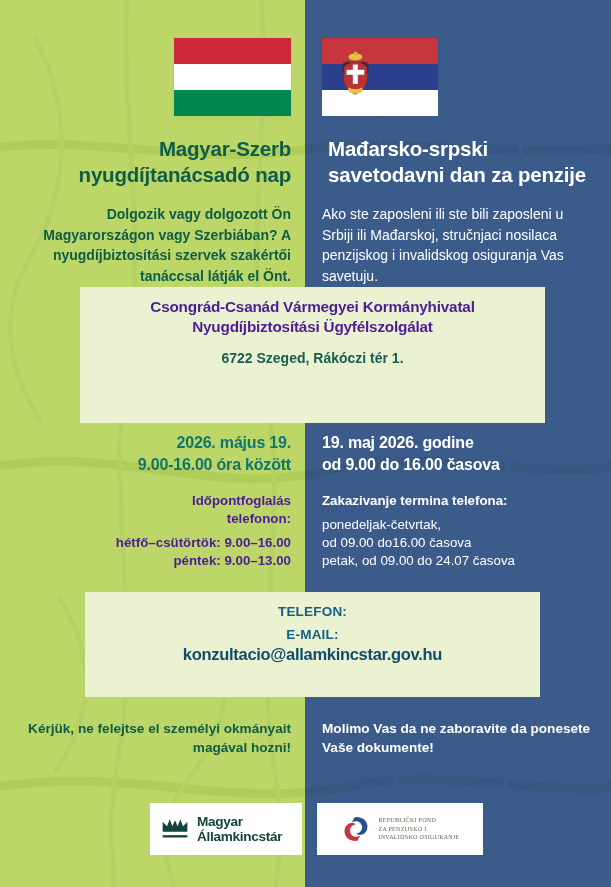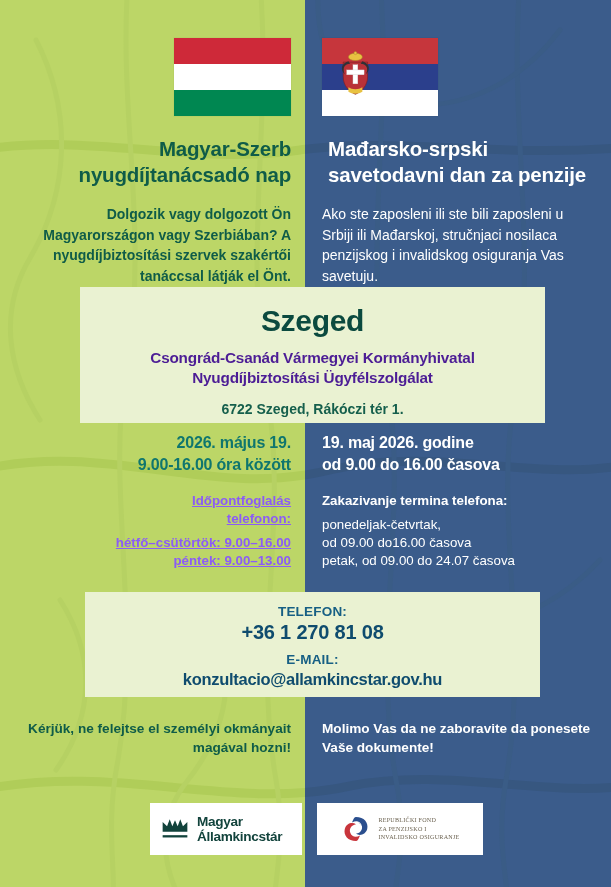--- a/index.html
+++ b/index.html
@@ -232,22 +232,21 @@
     position: absolute;
     top: 492px;
     left: 0;
     right: 0;
   }
   .hours-block { position: absolute; }
   .hours-hu {
     left: 10px;
     width: 281px;
     text-align: right;
-    color: #8b5cf6;
-    text-decoration: underline;
+    color: #4c1d95;
   }
   .hours-rs {
     left: 322px;
     width: 275px;
     text-align: left;
     color: #ffffff;
   }
   .hours-title {
     margin: 0;
     font-size: 13.3px;
@@ -411,21 +410,20 @@
     <div class="headline headline-rs" style="white-space:pre-line">Mađarsko-srpski
 savetodavni dan za penzije</div>
   </div>
 
   <div class="lead-row">
     <div class="lead lead-hu">Dolgozik vagy dolgozott Ön Magyarországon vagy Szerbiában? A nyugdíjbiztosítási szervek szakértői tanáccsal látják el Önt.</div>
     <div class="lead lead-rs">Ako ste zaposleni ili ste bili zaposleni u Srbiji ili Mađarskoj, stručnjaci nosilaca penzijskog i invalidskog osiguranja Vas savetuju.</div>
   </div>
 
   <div class="cream-box box-venue">
-    <p class="venue-city">Szeged</p>
     <p class="venue-office" style="white-space:pre-line">Csongrád-Csanád Vármegyei Kormányhivatal
 Nyugdíjbiztosítási Ügyfélszolgálat</p>
     <p class="venue-address">6722 Szeged, Rákóczi tér 1.</p>
   </div>
 
   <div class="date-row">
     <div class="date-block date-hu" style="white-space:pre-line">2026. május 19.
 9.00-16.00 óra között</div>
     <div class="date-block date-rs" style="white-space:pre-line">19. maj 2026. godine
 od 9.00 do 16.00 časova</div>
@@ -441,21 +439,20 @@
     <div class="hours-block hours-rs">
       <p class="hours-title">Zakazivanje termina telefona:</p>
       <p class="hours-lines" style="white-space:pre-line">ponedeljak-četvrtak,
 od 09.00 do16.00 časova
 petak, od 09.00 do 24.07 časova</p>
     </div>
   </div>
 
   <div class="cream-box box-contact">
     <p class="contact-label first">TELEFON:</p>
-    <p class="contact-phone">+36 1 270 81 08</p>
     <p class="contact-label second">E-MAIL:</p>
     <p class="contact-email">konzultacio@allamkincstar.gov.hu</p>
   </div>
 
   <div class="reminder-row">
     <div class="reminder reminder-hu">Kérjük, ne felejtse el személyi okmányait magával hozni!</div>
     <div class="reminder reminder-rs">Molimo Vas da ne zaboravite da ponesete Vaše dokumente!</div>
   </div>
 
   <div class="logo-card logo-hu">

